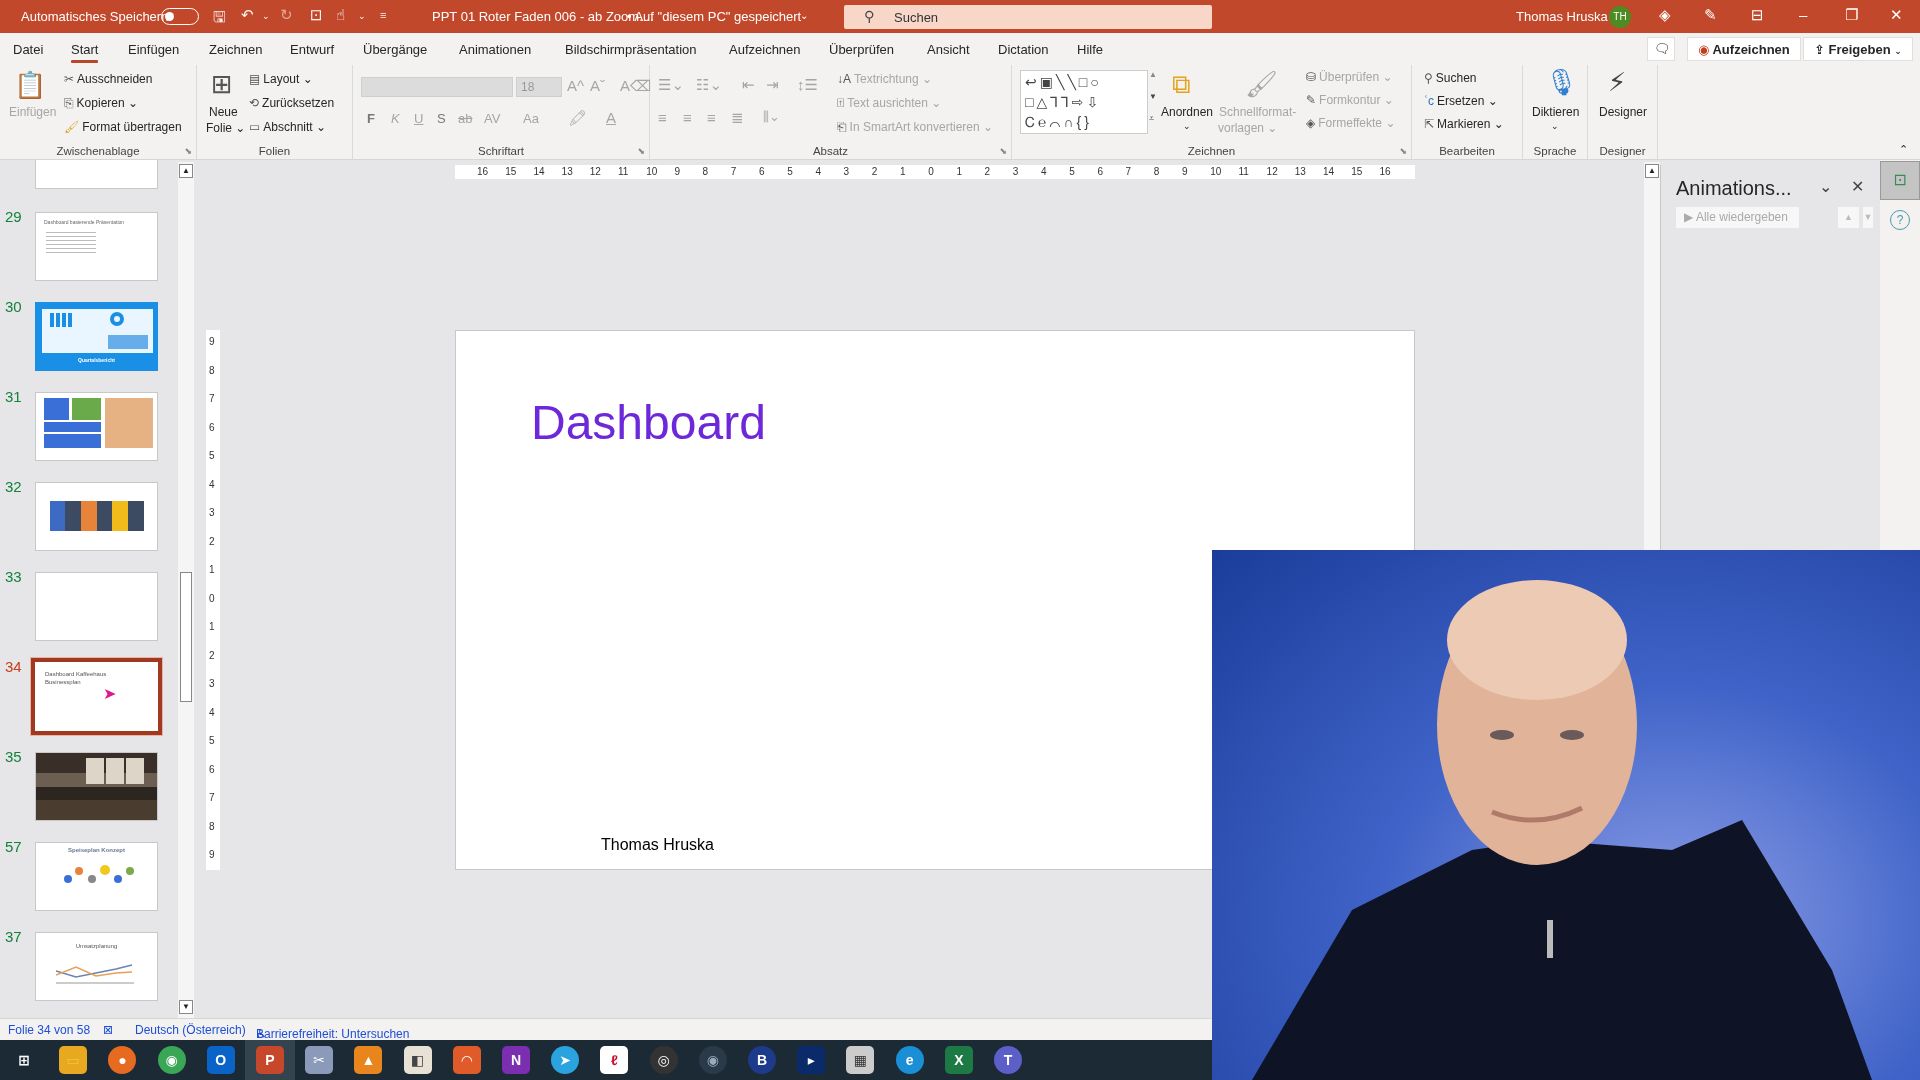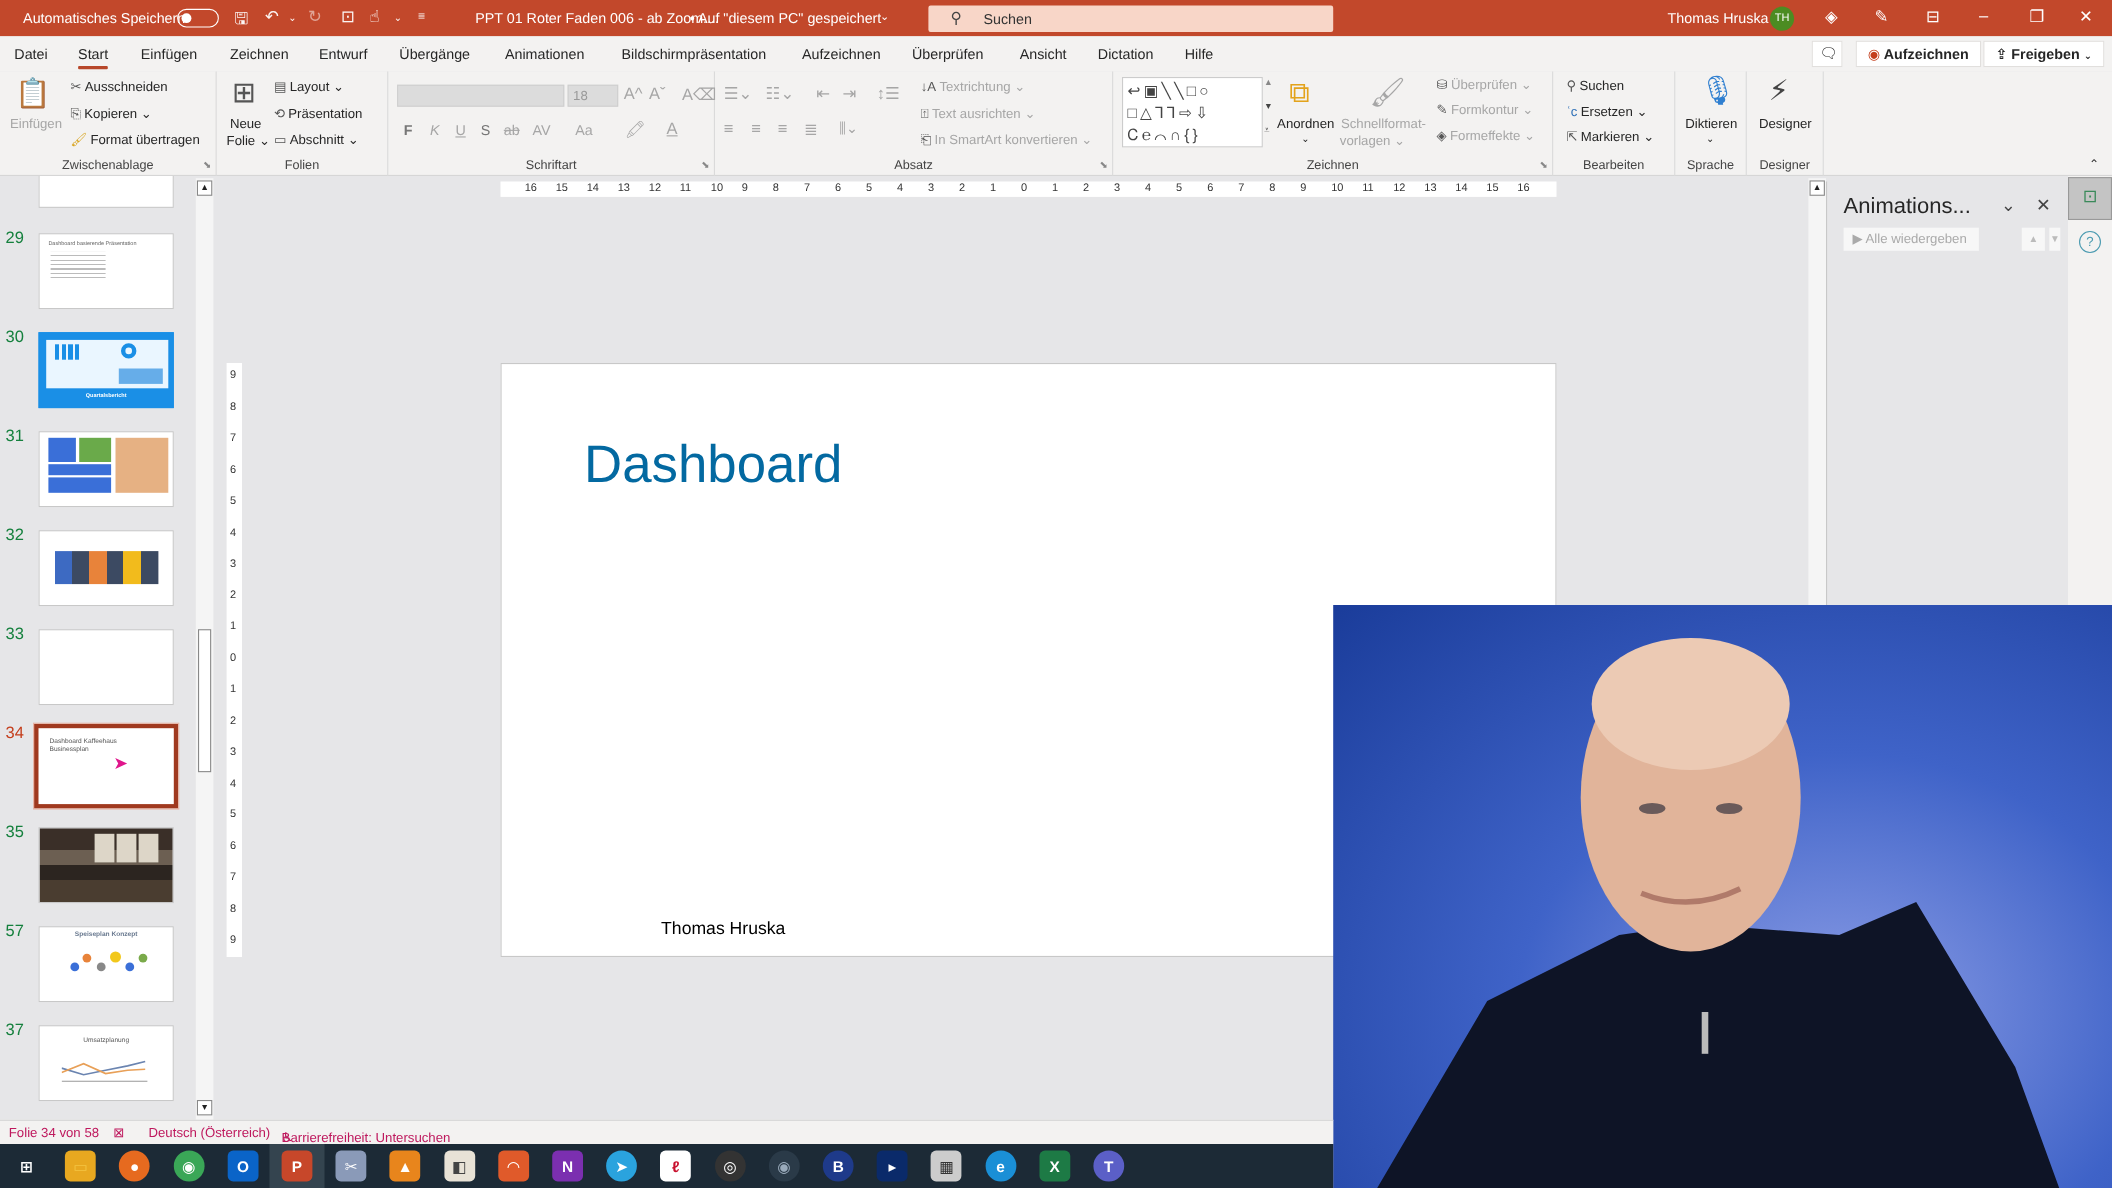--- a/index.html
+++ b/index.html
@@ -37,30 +37,30 @@
 .tnum.sel{color:#c43e1c}
 .thumb{position:absolute;left:35px;width:123px;height:69px;background:#fff;border:1px solid #c8c8c8;overflow:hidden}
 .thumb.sel{left:31px;width:131px;height:77px;border:4px solid #a0391f;outline:1px solid #e8b4a6}
 .vscroll{position:absolute;background:#f5f5f5}
 .sarrow{position:absolute;width:14px;height:14px;background:#fff;border:1px solid #888;font-size:8px;text-align:center;line-height:12px;color:#222}
 
 #hruler{left:455px;top:165px;width:960px;height:14px;background:#fff;font-size:10px;color:#333;overflow:hidden;white-space:nowrap}
 #vruler{left:206px;top:330px;width:14px;height:540px;background:#fff;font-size:10px;color:#333}
 
 #slide{left:455px;top:330px;width:960px;height:540px;background:#fff;border:1px solid #c8c8c8}
-#slide .title{position:absolute;left:75px;top:60px;font-size:48px;line-height:64px;color:#0369a1;font-family:"Liberation Sans",sans-serif}
+#slide .title{position:absolute;left:75px;top:60px;font-size:48px;line-height:64px;color:#6d28d9;font-family:"Liberation Sans",sans-serif}
 #slide .sub{position:absolute;left:145px;top:505px;font-size:16px;color:#000}
 
 #animpane{left:1660px;top:165px;width:220px;height:855px;background:#e6e6e8;border-left:1px solid #c8c8c8}
 #animpane .h{position:absolute;left:15px;top:12px;font-size:20px;color:#262626}
 #rightstrip{left:1880px;top:160px;width:40px;height:860px;background:#f3f2f1}
 
 #webcam{left:1212px;top:550px;width:708px;height:530px;background:radial-gradient(ellipse at 65% 70%,#8d9ee6 0%,#3f63c8 45%,#1a3c9a 100%);overflow:hidden}
 
-#statusbar{left:0;top:1018px;width:1212px;height:22px;background:#f3f2f1;font-size:12px;color:#be185d;border-top:1px solid #d6d6d6}
+#statusbar{left:0;top:1018px;width:1212px;height:22px;background:#f3f2f1;font-size:12px;color:#1d4ed8;border-top:1px solid #d6d6d6}
 #statusbar span{position:absolute;top:4px;white-space:nowrap}
 #taskbar{left:0;top:1040px;width:1212px;height:40px;background:#1c2a36}
 .tb{position:absolute;top:6px;width:28px;height:28px;border-radius:5px;text-align:center;line-height:28px;font-size:14px;color:#fff;font-weight:bold}
 .tbsel{position:absolute;top:0;width:50px;height:40px;background:#34444f}
 </style>
 </head>
 <body>
 
 <div id="titlebar" class="abs">
   <span class="t" style="left:21px">Automatisches Speichern</span>
@@ -119,21 +119,21 @@
     <span class="rb" style="left:64px;top:55px"><span class="ico" style="color:#d9a520">🖌</span><span>Format übertragen</span></span>
     <span class="glabel">Zwischenablage</span>
     <span class="launcher">⬊</span>
   </div>
 
   <div class="grp" style="left:197px;width:156px">
     <span class="rb" style="left:14px;top:4px;font-size:26px;color:#555">⊞</span>
     <span class="rb" style="left:12px;top:40px">Neue</span>
     <span class="rb" style="left:9px;top:56px"><span>Folie</span> ⌄</span>
     <span class="rb" style="left:52px;top:7px"><span class="ico">▤</span><span>Layout</span> ⌄</span>
-    <span class="rb" style="left:52px;top:31px"><span class="ico">⟲</span><span>Präsentation</span></span>
+    <span class="rb" style="left:52px;top:31px"><span class="ico">⟲</span><span>Zurücksetzen</span></span>
     <span class="rb" style="left:52px;top:55px"><span class="ico">▭</span><span>Abschnitt</span> ⌄</span>
     <span class="glabel">Folien</span>
   </div>
 
   <div class="grp" style="left:353px;width:297px">
     <div class="fontbox" style="left:8px;top:12px;width:152px"></div>
     <div class="fontbox" style="left:163px;top:12px;width:46px;font-size:12px;color:#999;padding:2px 4px">18</div>
     <span class="rb dis" style="left:214px;top:12px;font-size:15px">A^</span>
     <span class="rb dis" style="left:237px;top:12px;font-size:15px">Aˇ</span>
     <span class="rb dis" style="left:267px;top:12px;font-size:15px">A⌫</span>

